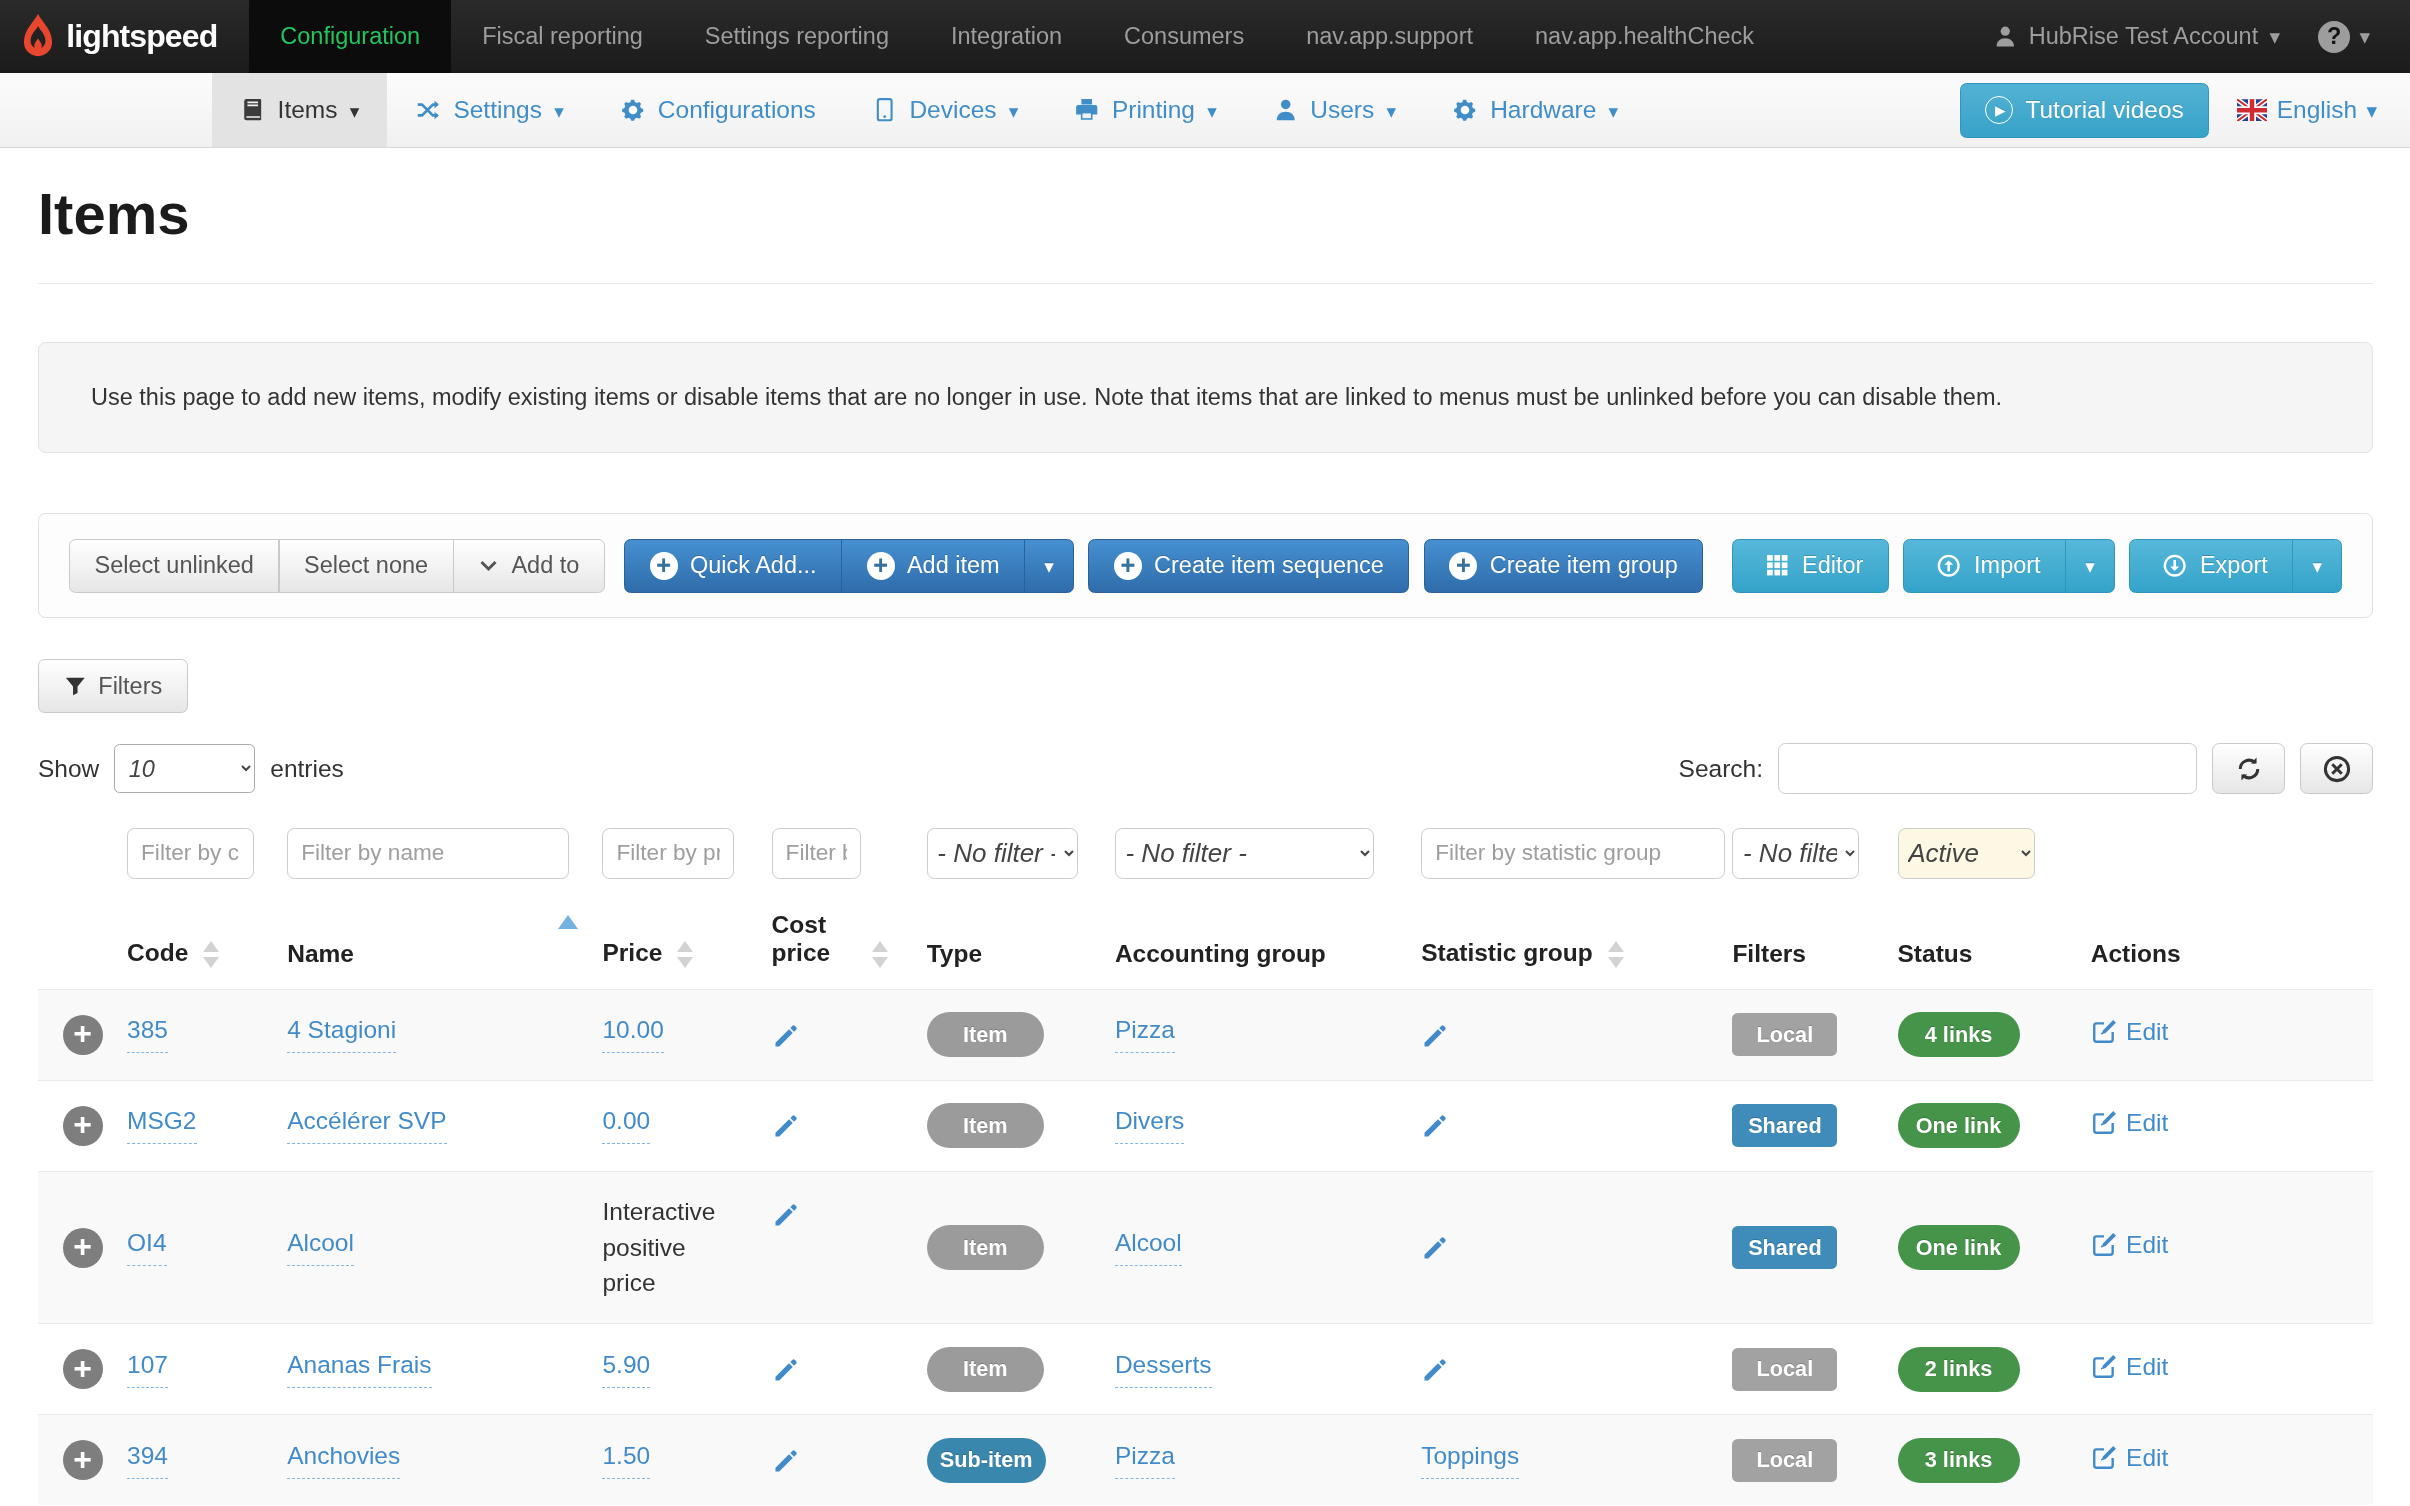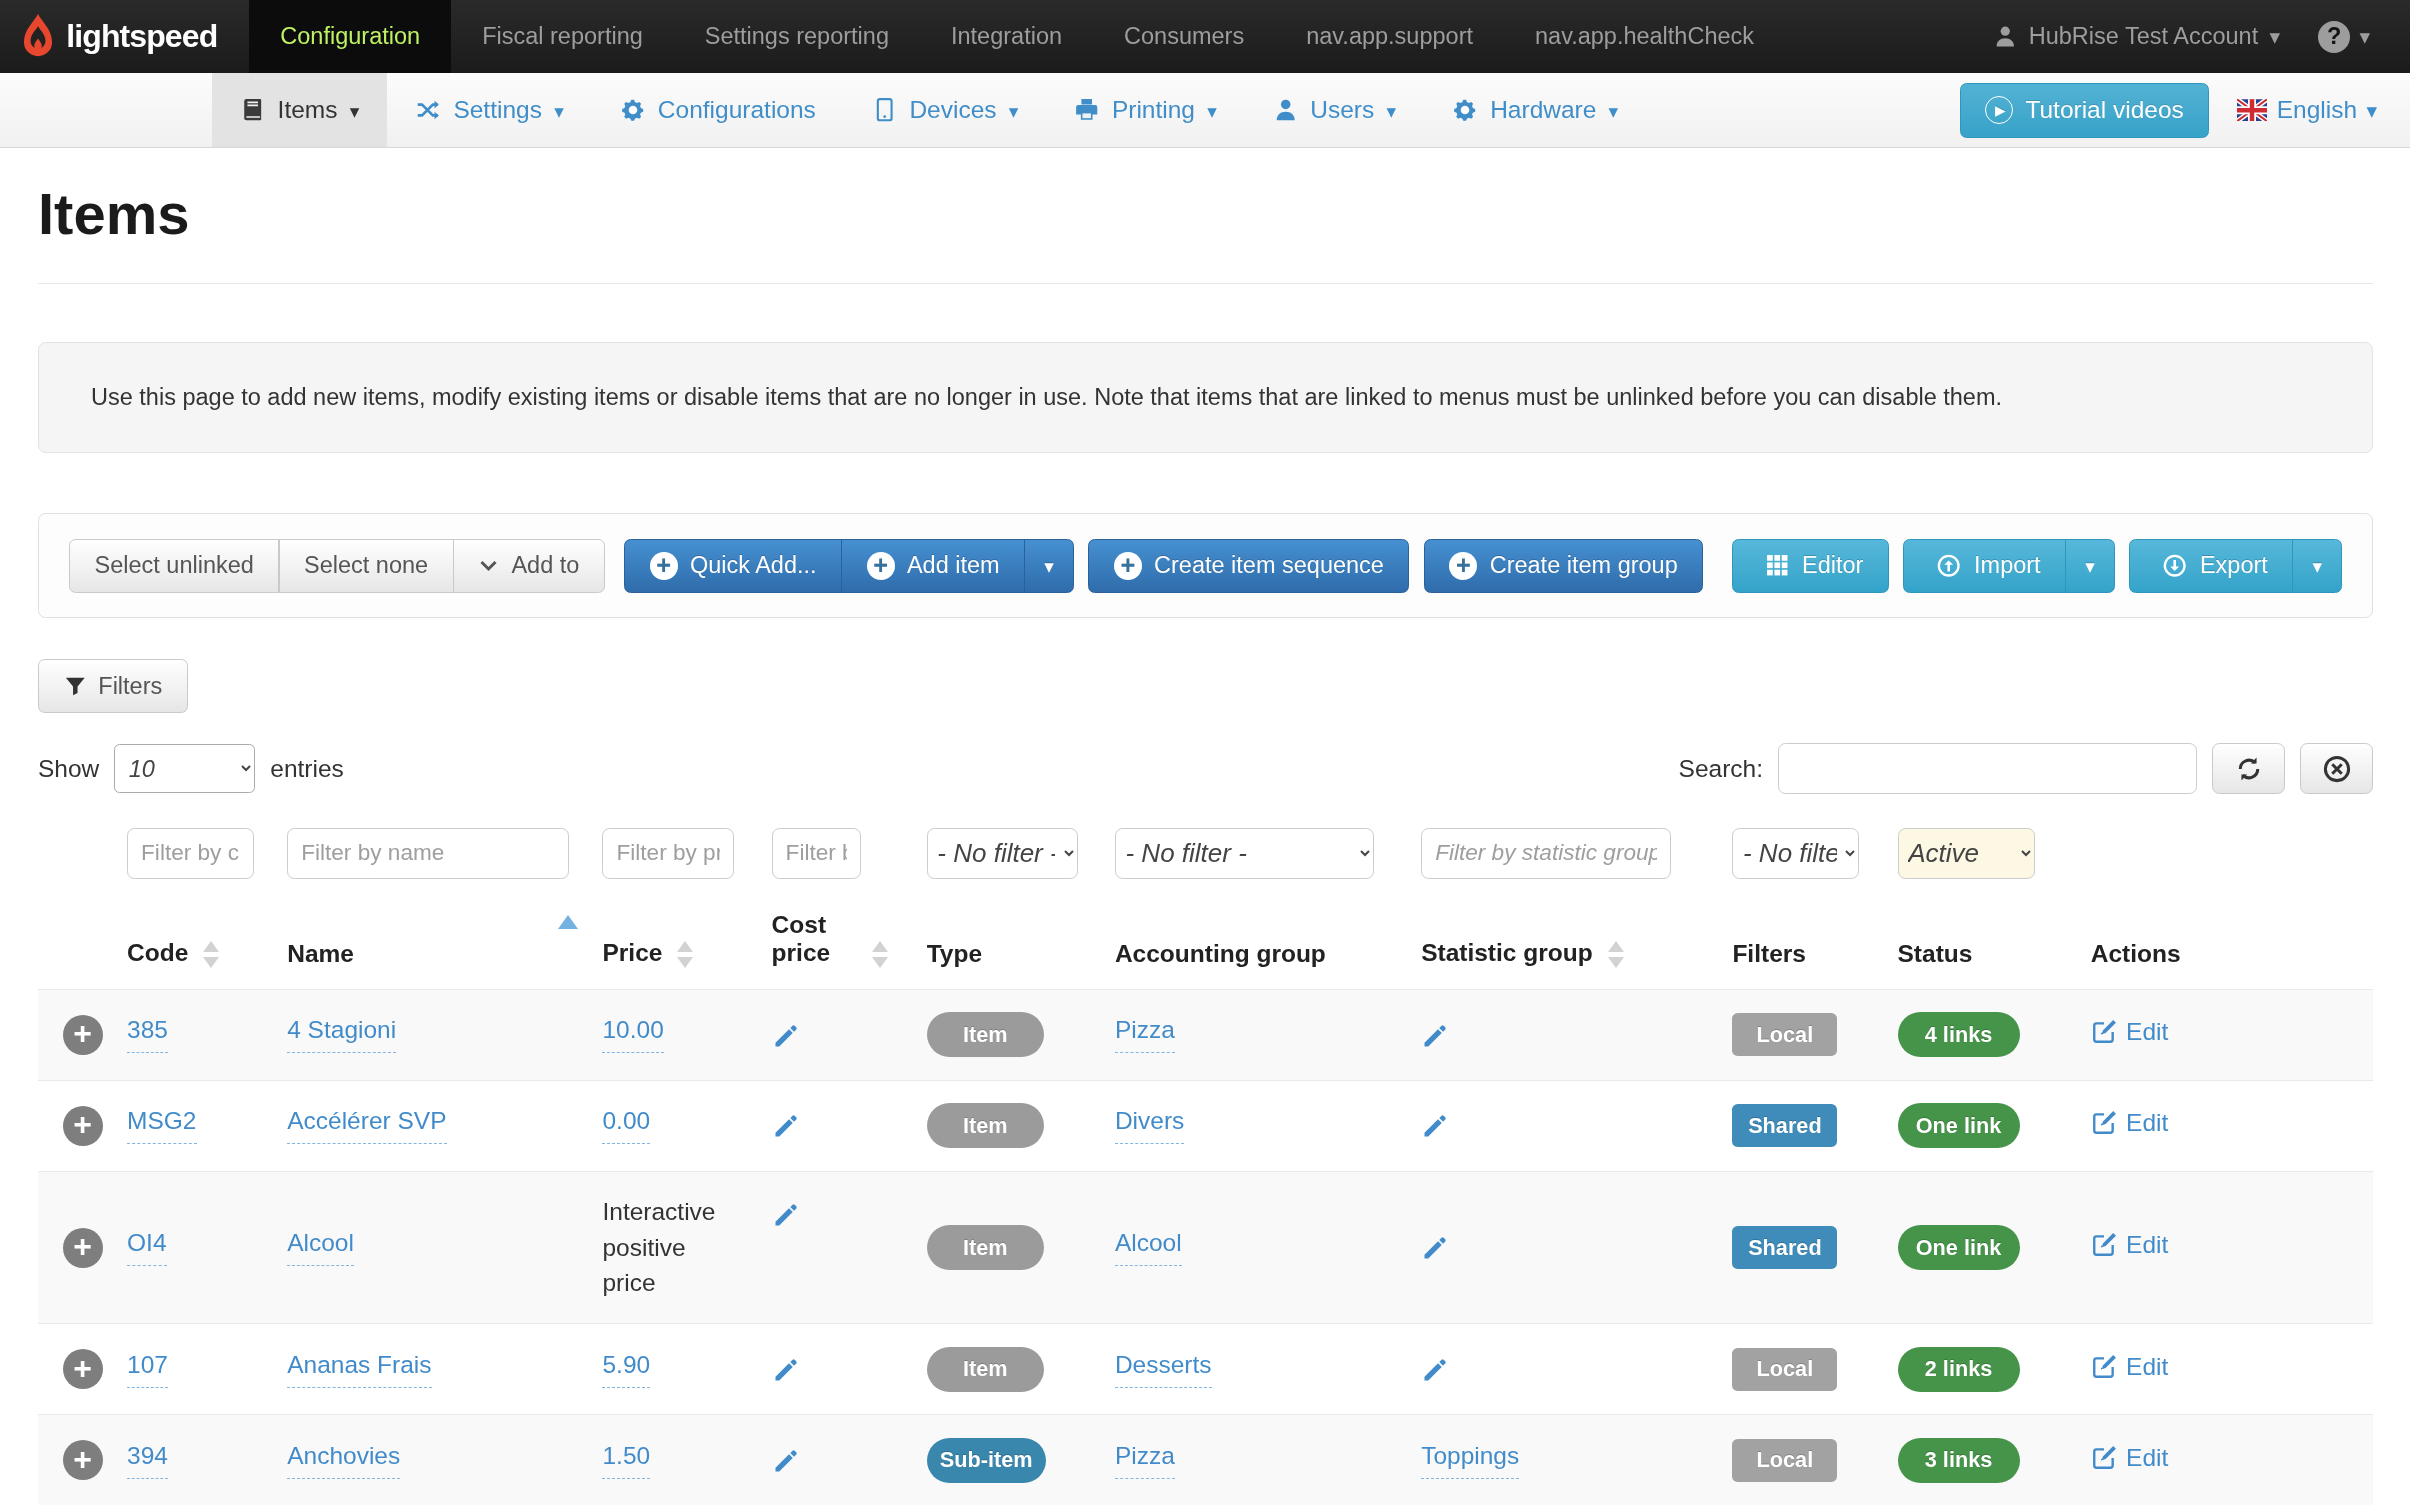--- a/index.html
+++ b/index.html
@@ -4,21 +4,21 @@
 <style>
   * { box-sizing: border-box; margin: 0; padding: 0; }
   html,body { width:2411px; height:1507px; overflow:hidden; background:#fff;
     font-family:"Liberation Sans", sans-serif; }
 
   
   .topnav { height:73px; background:linear-gradient(#2a2a2a,#1b1b1b); display:flex; align-items:stretch; color:#9d9d9d; }
   .brand { display:flex; align-items:center; gap:11.3px; padding:0 32px 0 21px; cursor:pointer; }
   .brand-text { color:#fff; font-size:32px; font-weight:bold; letter-spacing:-0.9px; }
   .topnav-item { display:flex; align-items:center; padding:0 31px; font-size:23.5px; cursor:pointer; }
-  .topnav-item.active { background:#0c0c0c; color:#bef264; }
+  .topnav-item.active { background:#0c0c0c; color:#22c55e; }
   .topnav-right { margin-left:auto; display:flex; align-items:center; gap:38px; padding-right:41px; }
   .account { display:flex; align-items:center; gap:11.3px; font-size:23.5px; cursor:pointer; }
   .help-wrap { display:flex; align-items:center; gap:9.4px; cursor:pointer; }
   .help-circle { width:32px; height:32px; border-radius:50%; background:#9d9d9d; color:#141414;
     display:flex; align-items:center; justify-content:center; font-size:23.5px; font-weight:bold; }
   .help-circle::after { content:"?"; }
   .caret::after { content:"▾"; font-size:21px; color:inherit; }
 
   
   .subnav { height:75px; background:linear-gradient(#fcfcfc,#f1f1f1); border-bottom:0.9px solid #d6d6d6; display:flex; align-items:stretch; }
@@ -67,21 +67,21 @@
   .icon-btn { width:73px; height:51px; display:flex; align-items:center; justify-content:center;
     background:linear-gradient(#fff,#e6e6e6); border:0.9px solid #c9c9c9; border-radius:7.5px; color:#333; cursor:pointer; }
 
   
   table.items { width:100%; border-collapse:collapse; margin-top:24.5px; table-layout:fixed; }
   .filter-cell { padding:9.4px 0 19px; }
   input.flt { height:51px; border:0.9px solid #ccc; border-radius:7.5px; font-size:22.6px; padding:0 13px; color:#444; }
   input::placeholder { color:#9e9e9e; }
   select.flt { height:51px; border:0.9px solid #ccc; border-radius:7.5px; font-size:26px; padding:0 5.6px; }
   .flt-code{width:127px;} .flt-name{width:282px;} .flt-price{width:132px;} .flt-cost{width:89px;}
-  .flt-type{width:151px;} .flt-acct{width:259px;} .flt-stat{width:250px;font-style:italic;} .flt-share{width:127px;}
+  .flt-type{width:151px;} .flt-acct{width:259px;} .flt-stat{width:304px;} .flt-share{width:127px;}
   .flt-status{width:137px; background:#fcf8e3;}
   th { text-align:left; font-size:24.5px; color:#222; padding:13px 0 21px; vertical-align:bottom; position:relative; cursor:pointer; }
   th, td { overflow:visible; }
   .sorters { display:inline-flex; flex-direction:column; gap:4.7px; margin-left:15px; vertical-align:middle; }
   .tri-up { width:0; height:0; border-left:8.5px solid transparent; border-right:8.5px solid transparent; border-bottom:11.3px solid #d2d2d2; }
   .tri-down { width:0; height:0; border-left:8.5px solid transparent; border-right:8.5px solid transparent; border-top:11.3px solid #d2d2d2; }
   .sort-asc-active { position:absolute; right:24.5px; top:17px; width:0; height:0;
     border-left:10.4px solid transparent; border-right:10.4px solid transparent; border-bottom:14px solid #74b2e2; }
   tbody tr { border-top:0.9px solid #e9e9e9; }
   tbody tr:nth-child(odd) { background:#f9f9f9; }

